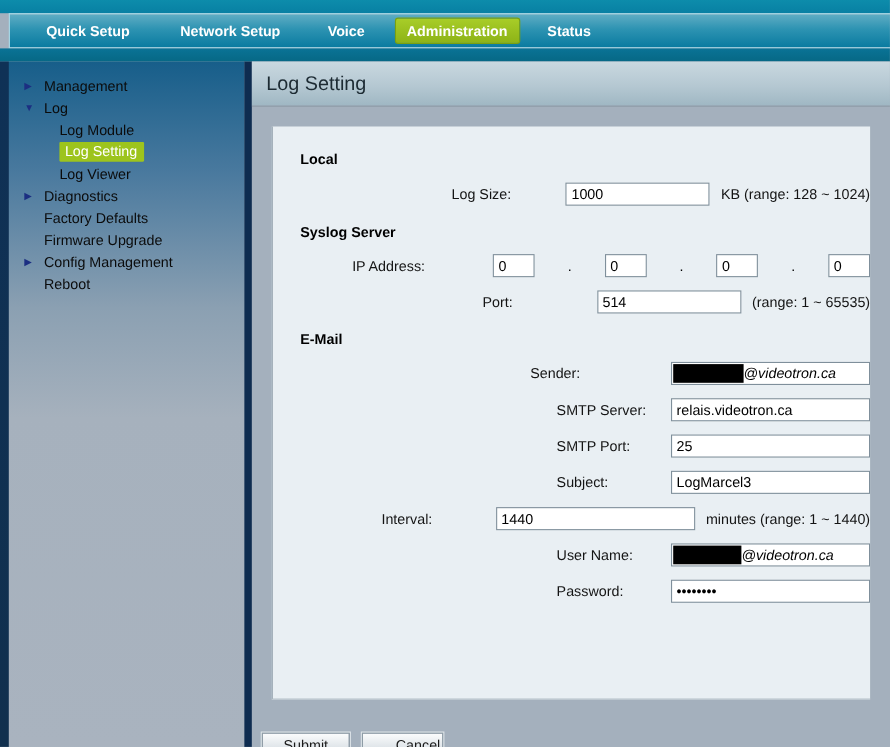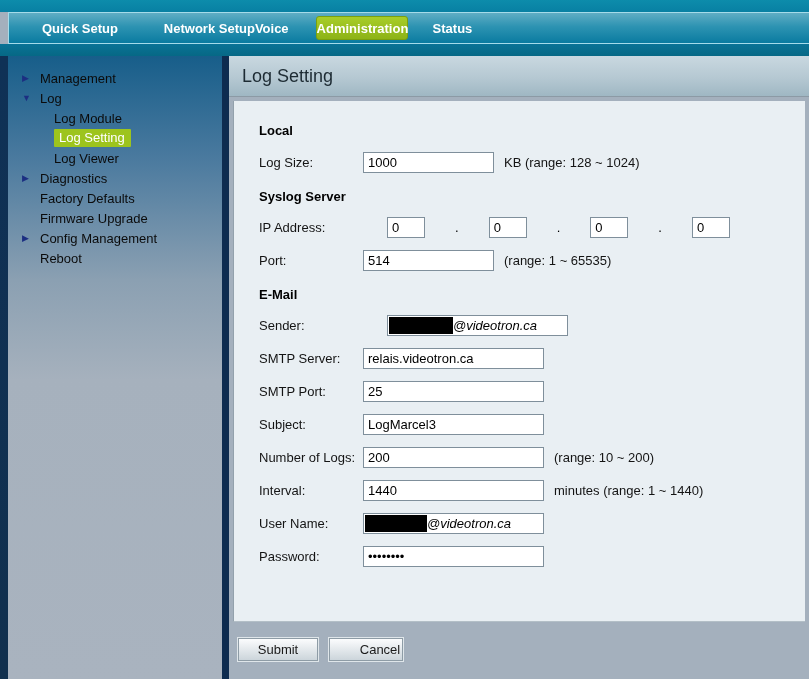--- a/index.html
+++ b/index.html
@@ -21,25 +21,25 @@
     border:1px solid #a5dbe9; border-right:none;
     display:flex; align-items:center;
     padding-left:33px;
   }
   .substrip { height:12px; background:linear-gradient(180deg,#0a7396,#066885); }
   .tab {
     color:#fff; font-weight:bold; font-size:13px;
     cursor:default; white-space:nowrap;
   }
   .tab-network { margin-left:46px; }
-  .tab-voice  { }
+  .tab-voice  { margin-left:43px; }
   .tab-status { margin-left:25px; }
   .tab-admin {
     margin-left:27px;
-    width:92px; height:24px; line-height:24px; text-align:center;
+    width:114px; height:24px; line-height:24px; text-align:center;
     background:linear-gradient(180deg,#a8cd28,#8db317);
     border:1px solid #7ba00e; border-radius:3px;
   }
 
   
   .content { flex:1; display:flex; min-height:0; }
 
   
   .sidebar {
     width:222px; position:relative;
@@ -68,28 +68,28 @@
   
   .main { flex:1; display:flex; flex-direction:column; background:#a4b0bd; min-width:0; }
   .main-header {
     height:41px; flex:none;
     background:linear-gradient(180deg,#c9d8e0 0%,#b5c8d2 55%,#9fb7c3 100%);
     display:flex; align-items:center; padding-left:13px;
     border-bottom:1px solid #8c9aa5;
   }
   .main-title { font-size:18px; color:#1d2b33; }
   .panel {
-    flex:none; height:521px; margin:4px;
+    flex:none; height:521px; margin:18px;
     background:#e9eff3;
     border-left:1px solid #93a1ac; border-bottom:1px solid #b3bfc7;
     padding:22px 0 0 25px;
     overflow:hidden;
   }
   .sec-heading { font-weight:bold; font-size:13px; color:#000; }
-  .row { display:flex; align-items:center; height:21px; }
+  .row { display:flex; align-items:center; height:21px;justify-content:flex-end; }
   .row .flabel { width:104px; flex:none; color:#141414; }
   .helper { margin-left:10px; color:#141414; white-space:nowrap; }
   input.fld {
     height:21px; border:1px solid #7f8f9b; background:#fff;
     font-family:"Liberation Sans", sans-serif; font-size:13px; color:#000;
     padding:0 4px; outline:none;
   }
   .w131 { width:131px; } .w181 { width:181px; } .w38 { width:38px; }
   .ipdot { margin:0 6px; color:#000; }
   .fld-composite {
@@ -233,25 +233,20 @@
         <div class="row m-row">
           <span class="flabel">SMTP Port:</span>
           <input class="fld w181" type="text" value="25" style="">
         </div>
 
         <div class="row m-row">
           <span class="flabel">Subject:</span>
           <input class="fld w181" type="text" value="LogMarcel3" style="">
         </div>
 
-        <div class="row m-row">
-          <span class="flabel">Number of Logs:</span>
-          <input class="fld w181" type="text" value="200" style="">
-          <span class="helper">(range: 10 ~ 200)</span>
-        </div>
 
         <div class="row m-row">
           <span class="flabel">Interval:</span>
           <input class="fld w181" type="text" value="1440" style="">
           <span class="helper">minutes (range: 1 ~ 1440)</span>
         </div>
 
         <div class="row m-row">
           <span class="flabel">User Name:</span>
           <div class="fld-composite">

